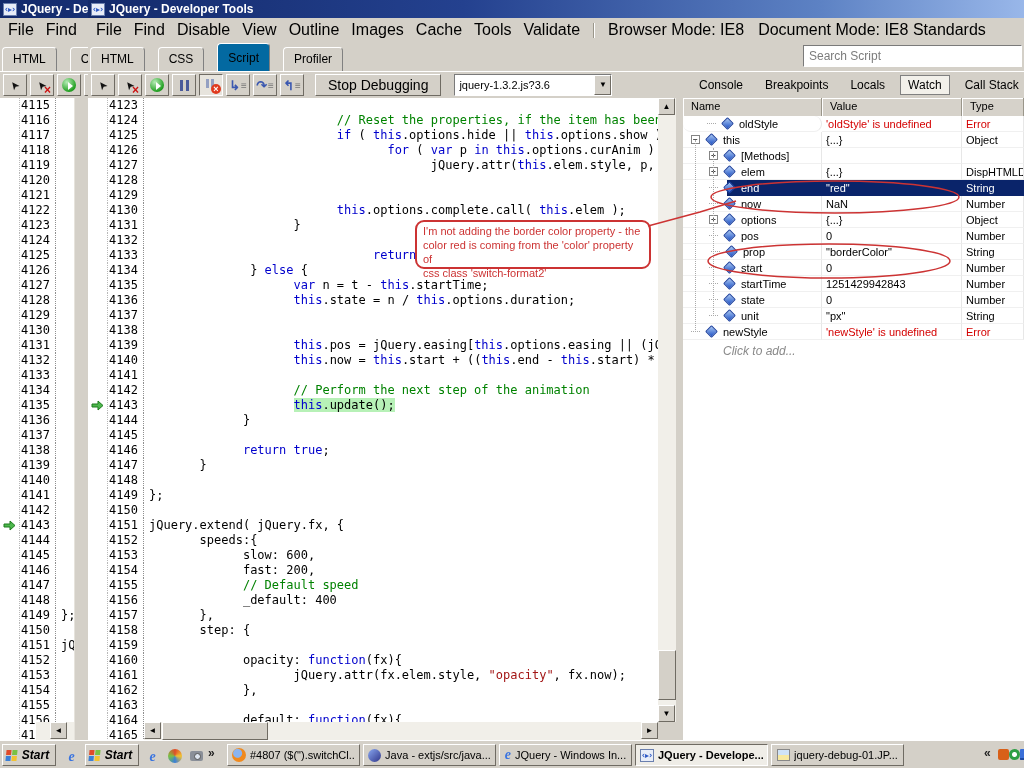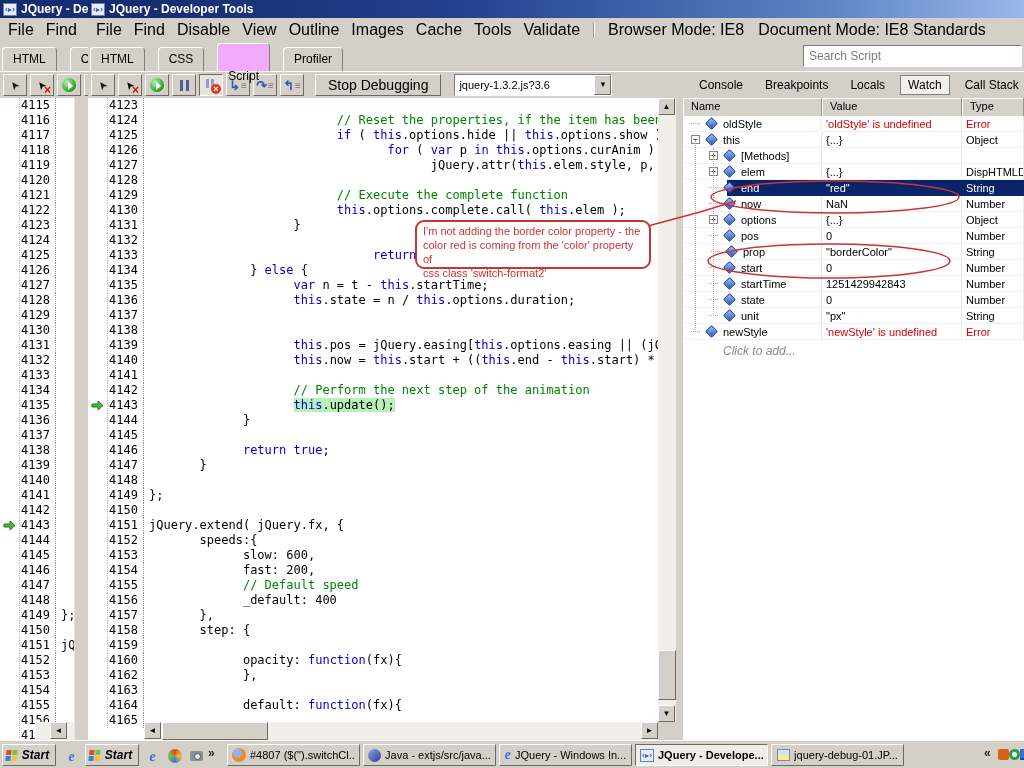--- a/index.html
+++ b/index.html
@@ -14,21 +14,21 @@
   #band{position:absolute;left:74px;top:98px;width:14px;height:642px;background:#d4d0c8;z-index:2;border-left:1px solid #e6e3dc}
 
   .titlebar{height:18px;background:linear-gradient(90deg,#132a6b 0%,#24418f 40%,#5d82c4 78%,#9ab8ea 100%);color:#fff;font-size:12px;font-weight:bold;display:flex;align-items:center;gap:4px;padding:0 3px;white-space:nowrap;width:940px}
   .menubar{height:24px;display:flex;align-items:center;font-size:16px;color:#000;padding-left:2px;white-space:nowrap}
   .mitem{padding:3px 6px}
   .msep{width:1px;height:15px;background:#9a968a;box-shadow:1px 0 0 #fff;margin:0 7px}
   .mode{padding:0 7px;white-space:nowrap}
 
   .tabrow{height:29px;position:relative;display:flex;align-items:flex-end;padding-left:2px}
   .tab{height:24px;padding:4px 10px 0;font-size:12px;background:#d4d0c8;border:1px solid #808080;border-bottom:none;border-top-color:#fff;border-left-color:#fff;border-top-left-radius:4px;border-top-right-radius:4px;margin-right:13px;white-space:nowrap}
-  .tab.active{height:28px;padding-top:25px;background:#f0abfc;position:relative;z-index:2}
+  .tab.active{height:28px;padding-top:7px;background:#0369a1;position:relative;z-index:2}
   .searchbox{position:absolute;right:2px;top:3px;width:219px;height:22px;background:#fff;border:1px solid #7a7a7a;border-bottom-color:#fff;border-right-color:#fff;color:#7c7c7c;font-size:12px;line-height:20px;padding-left:5px}
 
   .toolbar{height:27px;display:flex;align-items:center;gap:3px;padding-left:3px;position:relative;border-top:1px solid #fff}
   .tico{width:24px;height:22px;flex:none;background:#d4d0c8;border:1px solid;border-color:#fff #6f6b63 #6f6b63 #fff;display:flex;align-items:center;justify-content:center;position:relative}
   .tico.pressed{border-color:#6f6b63 #fff #fff #6f6b63;background:#e7e4dd}
   .btn3d{background:#d4d0c8;border:1px solid;border-color:#fff #6f6b63 #6f6b63 #fff;font-size:14px;color:#000;display:flex;align-items:center;justify-content:center}
   #stopbtn{height:22px;padding:0 12px;margin-left:8px;white-space:nowrap}
   #combo{margin-left:10px;width:158px;height:22px;background:#fff;border:1px solid #7a7a7a;border-bottom-color:#fff;border-right-color:#fff;display:flex;align-items:center;font-size:11px}
   #combo .cval{flex:1;padding-left:4px;white-space:nowrap;overflow:hidden}
   #combo .cbtn{width:17px;height:20px;font-size:8px;line-height:18px;text-align:center;flex:none}
@@ -262,21 +262,21 @@
         </span>
     </div>
     <div class="content">
       <div class="editor" id="fronteditor">
           <div class="crow"><span class="gut"></span><span class="lno">4123</span><span class="ccode"></span></div>
           <div class="crow"><span class="gut"></span><span class="lno">4124</span><span class="ccode"><span class="p">                          </span><span class="c">// Reset the properties, if the item has been h</span></span></div>
           <div class="crow"><span class="gut"></span><span class="lno">4125</span><span class="ccode"><span class="p">                          </span><span class="k">if</span><span class="p"> ( </span><span class="k">this</span><span class="p">.options.hide || </span><span class="k">this</span><span class="p">.options.show )</span></span></div>
           <div class="crow"><span class="gut"></span><span class="lno">4126</span><span class="ccode"><span class="p">                                 </span><span class="k">for</span><span class="p"> ( </span><span class="k">var</span><span class="p"> p </span><span class="k">in</span><span class="p"> </span><span class="k">this</span><span class="p">.options.curAnim )</span></span></div>
           <div class="crow"><span class="gut"></span><span class="lno">4127</span><span class="ccode"><span class="p">                                       </span><span class="p">jQuery.attr(</span><span class="k">this</span><span class="p">.elem.style, p, </span></span></div>
           <div class="crow"><span class="gut"></span><span class="lno">4128</span><span class="ccode"></span></div>
-          <div class="crow"><span class="gut"></span><span class="lno">4129</span><span class="ccode"><span class="p">                          </span><span class="c">// Execute the complete function</span></span></div>
+          <div class="crow"><span class="gut"></span><span class="lno">4129</span><span class="ccode"><span class="p">                          </span></span></div>
           <div class="crow"><span class="gut"></span><span class="lno">4130</span><span class="ccode"><span class="p">                          </span><span class="k">this</span><span class="p">.options.complete.call( </span><span class="k">this</span><span class="p">.elem );</span></span></div>
           <div class="crow"><span class="gut"></span><span class="lno">4131</span><span class="ccode"><span class="p">                    </span><span class="p">}</span></span></div>
           <div class="crow"><span class="gut"></span><span class="lno">4132</span><span class="ccode"></span></div>
           <div class="crow"><span class="gut"></span><span class="lno">4133</span><span class="ccode"><span class="p">                               </span><span class="k">return</span><span class="p"> </span><span class="k">false</span><span class="p">;</span></span></div>
           <div class="crow"><span class="gut"></span><span class="lno">4134</span><span class="ccode"><span class="p">              </span><span class="p">} </span><span class="k">else</span><span class="p"> {</span></span></div>
           <div class="crow"><span class="gut"></span><span class="lno">4135</span><span class="ccode"><span class="p">                    </span><span class="k">var</span><span class="p"> n = t - </span><span class="k">this</span><span class="p">.startTime;</span></span></div>
           <div class="crow"><span class="gut"></span><span class="lno">4136</span><span class="ccode"><span class="p">                    </span><span class="k">this</span><span class="p">.state = n / </span><span class="k">this</span><span class="p">.options.duration;</span></span></div>
           <div class="crow"><span class="gut"></span><span class="lno">4137</span><span class="ccode"></span></div>
           <div class="crow"><span class="gut"></span><span class="lno">4138</span><span class="ccode"><span class="p">                    </span></span></div>
           <div class="crow"><span class="gut"></span><span class="lno">4139</span><span class="ccode"><span class="p">                    </span><span class="k">this</span><span class="p">.pos = jQuery.easing[</span><span class="k">this</span><span class="p">.options.easing || (jQue</span></span></div>
@@ -296,20 +296,21 @@
           <div class="crow"><span class="gut"></span><span class="lno">4151</span><span class="ccode"><span class="p">jQuery.extend( jQuery.fx, {</span></span></div>
           <div class="crow"><span class="gut"></span><span class="lno">4152</span><span class="ccode"><span class="p">       </span><span class="p">speeds:{</span></span></div>
           <div class="crow"><span class="gut"></span><span class="lno">4153</span><span class="ccode"><span class="p">             </span><span class="p">slow: 600,</span></span></div>
           <div class="crow"><span class="gut"></span><span class="lno">4154</span><span class="ccode"><span class="p">             </span><span class="p">fast: 200,</span></span></div>
           <div class="crow"><span class="gut"></span><span class="lno">4155</span><span class="ccode"><span class="p">             </span><span class="c">// Default speed</span></span></div>
           <div class="crow"><span class="gut"></span><span class="lno">4156</span><span class="ccode"><span class="p">             </span><span class="p">_default: 400</span></span></div>
           <div class="crow"><span class="gut"></span><span class="lno">4157</span><span class="ccode"><span class="p">       </span><span class="p">},</span></span></div>
           <div class="crow"><span class="gut"></span><span class="lno">4158</span><span class="ccode"><span class="p">       </span><span class="p">step: {</span></span></div>
           <div class="crow"><span class="gut"></span><span class="lno">4159</span><span class="ccode"></span></div>
           <div class="crow"><span class="gut"></span><span class="lno">4160</span><span class="ccode"><span class="p">             </span><span class="p">opacity: </span><span class="k">function</span><span class="p">(fx){</span></span></div>
+          <div class="crow"><span class="gut"></span><span class="lno">4161</span><span class="ccode"><span class="p">                    </span><span class="p">jQuery.attr(fx.elem.style, </span><span class="s">"opacity"</span><span class="p">, fx.now);</span></span></div>
           <div class="crow"><span class="gut"></span><span class="lno">4162</span><span class="ccode"><span class="p">             </span><span class="p">},</span></span></div>
           <div class="crow"><span class="gut"></span><span class="lno">4163</span><span class="ccode"></span></div>
           <div class="crow"><span class="gut"></span><span class="lno">4164</span><span class="ccode"><span class="p">             </span><span class="p">default: </span><span class="k">function</span><span class="p">(fx){</span></span></div>
           <div class="crow"><span class="gut"></span><span class="lno">4165</span><span class="ccode"></span></div>
         </div>
       <div class="sbar" id="vscroll">
         <span class="sarr" id="vup">▲</span>
         <span class="sthumb" id="vthumb"></span>
         <span class="sarr" id="vdn">▼</span>
       </div>
@@ -321,21 +322,21 @@
       <div id="corner"></div>
       <div class="splitter"></div>
       <div id="watch">
         <div class="whead" id="watchhead">
             <span class="whcell wc0">Name</span>
             <span class="whcell wc1">Value</span>
             <span class="whcell wc2">Type</span>
           </div>
         <div class="wbody" id="watchbody">
             <div class="wrow err">
-              <span class="wcell wname" style="padding-left: 8px; border-radius: 8px;">
+              <span class="wcell wname" style="padding-left: 24px; border-radius: 8px;">
                 <span class="slot">
                   <span class="dotstub"></span>
                 </span>
                 <span class="gem"></span>
                 <span>oldStyle</span>
               </span>
               <span class="wcell wval">'oldStyle' is undefined</span>
               <span class="wcell wtype">Error</span>
             </div>
             <div class="wrow">

